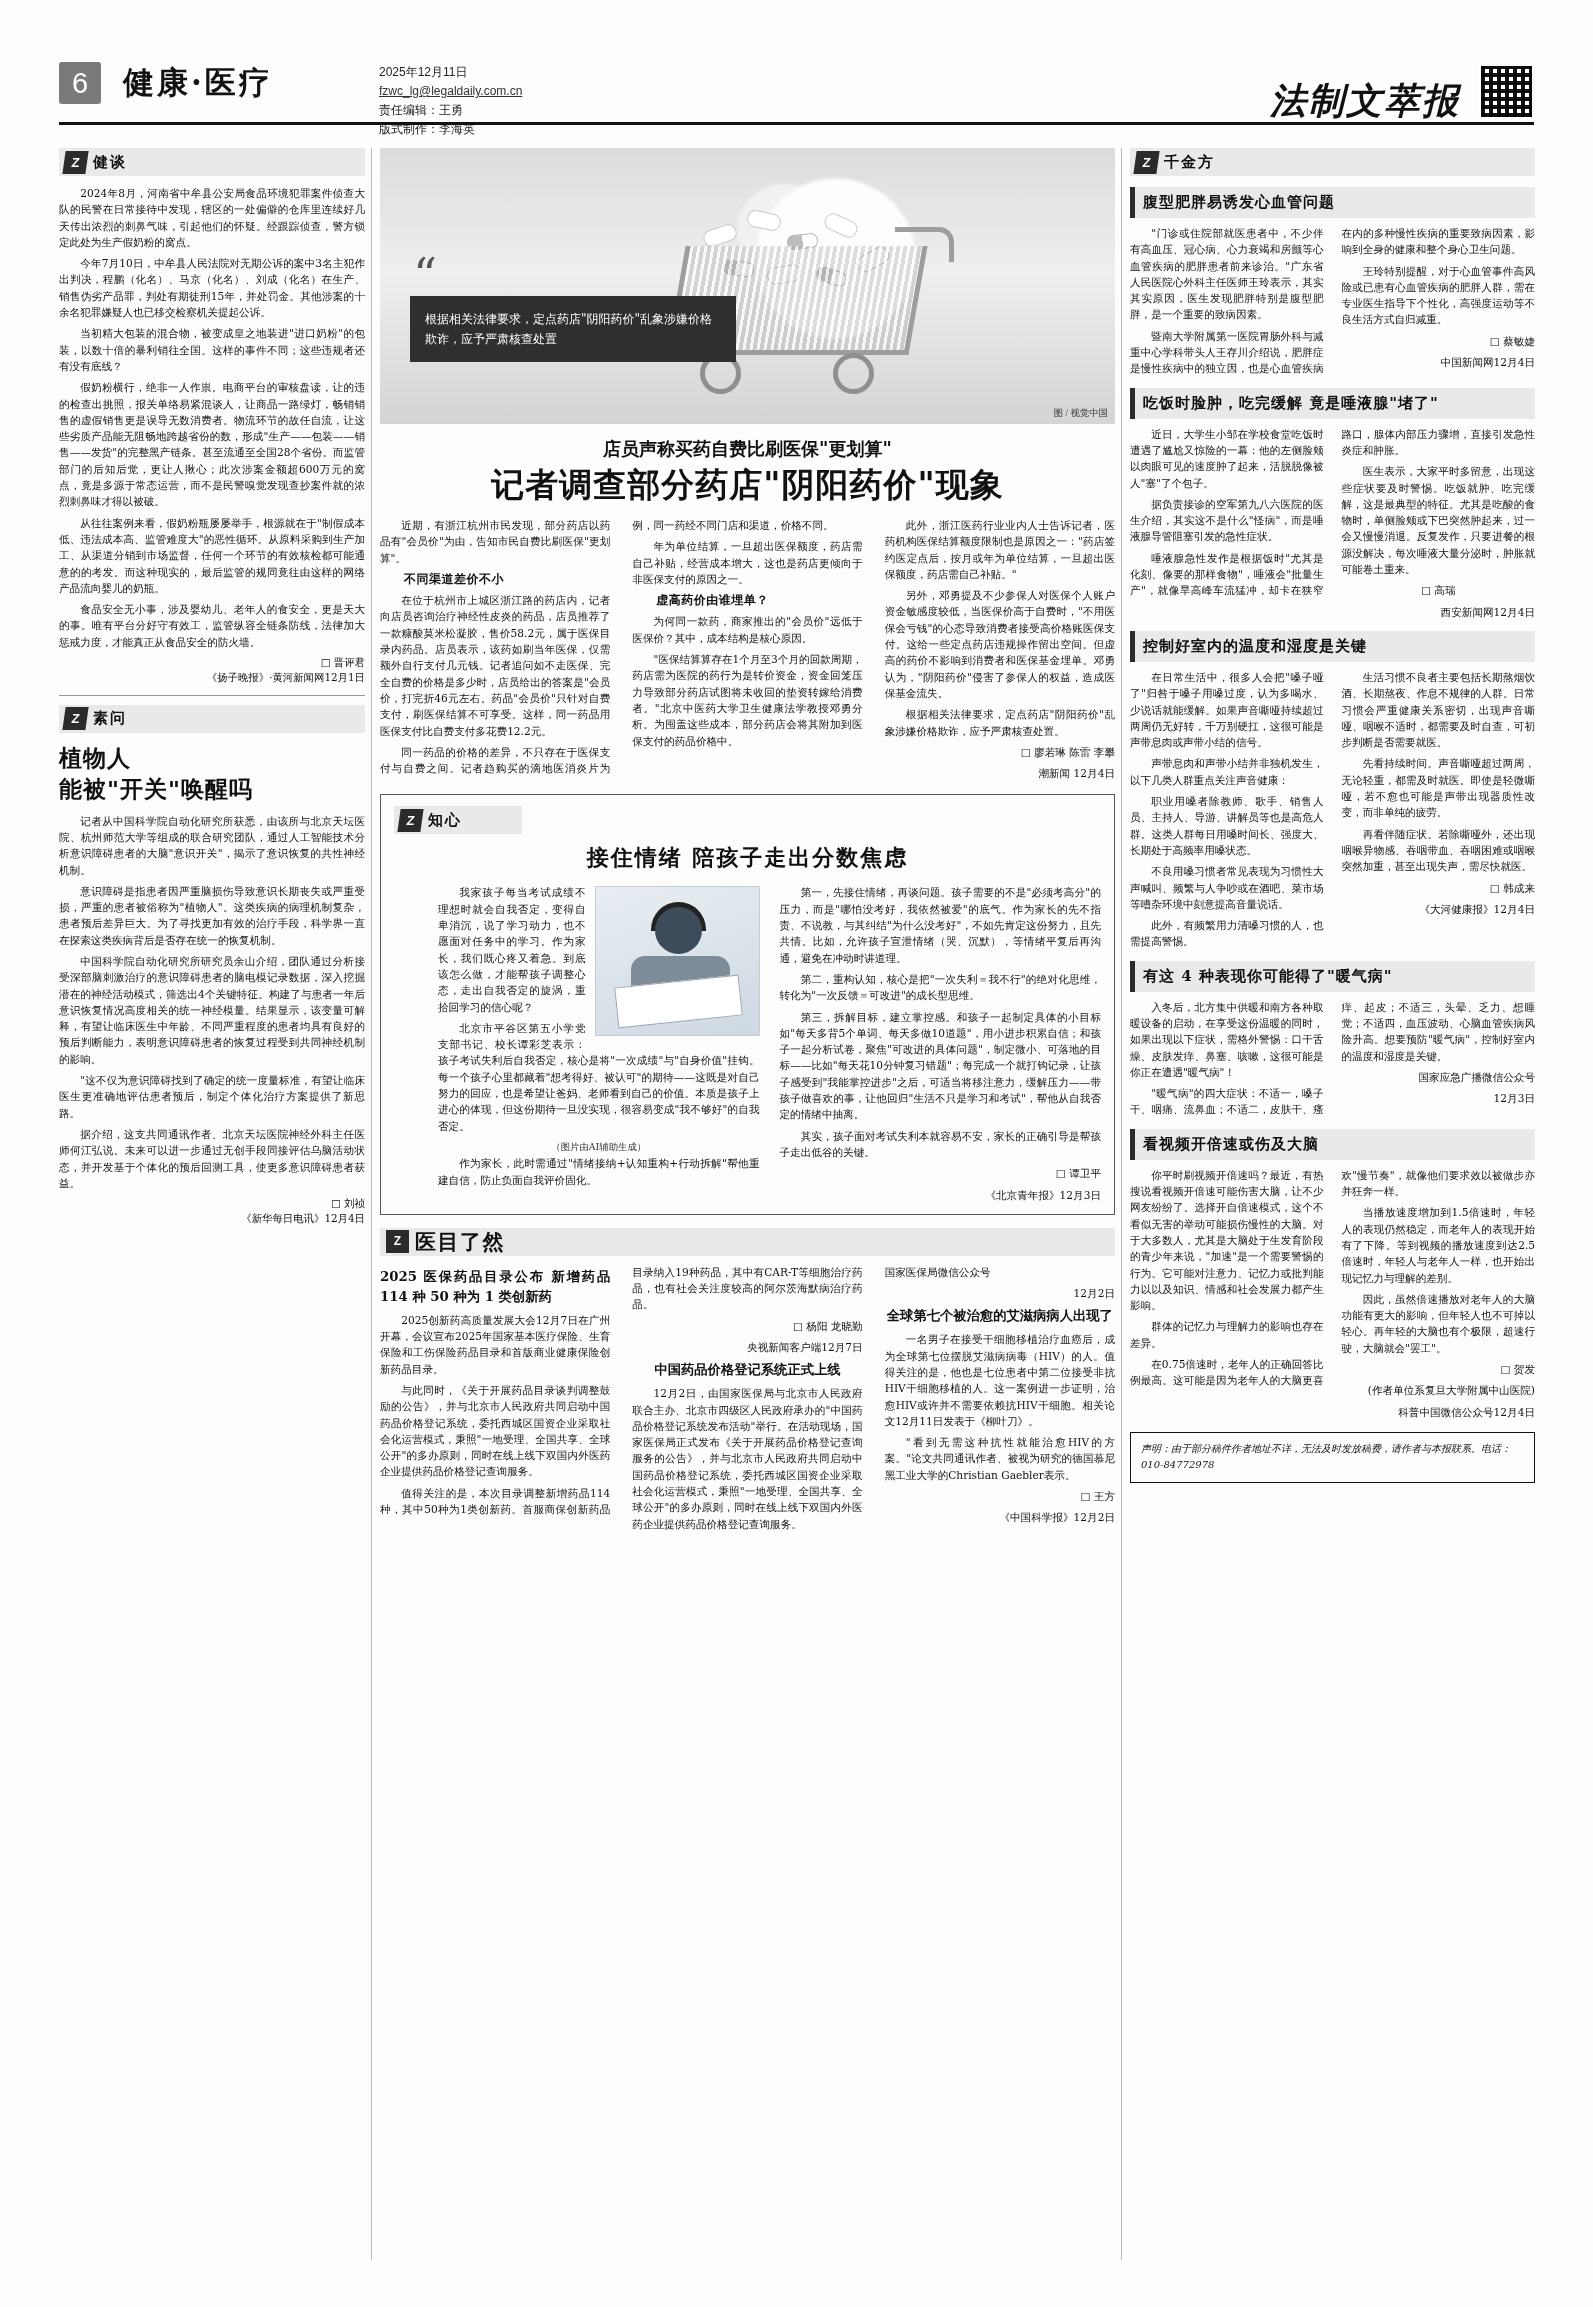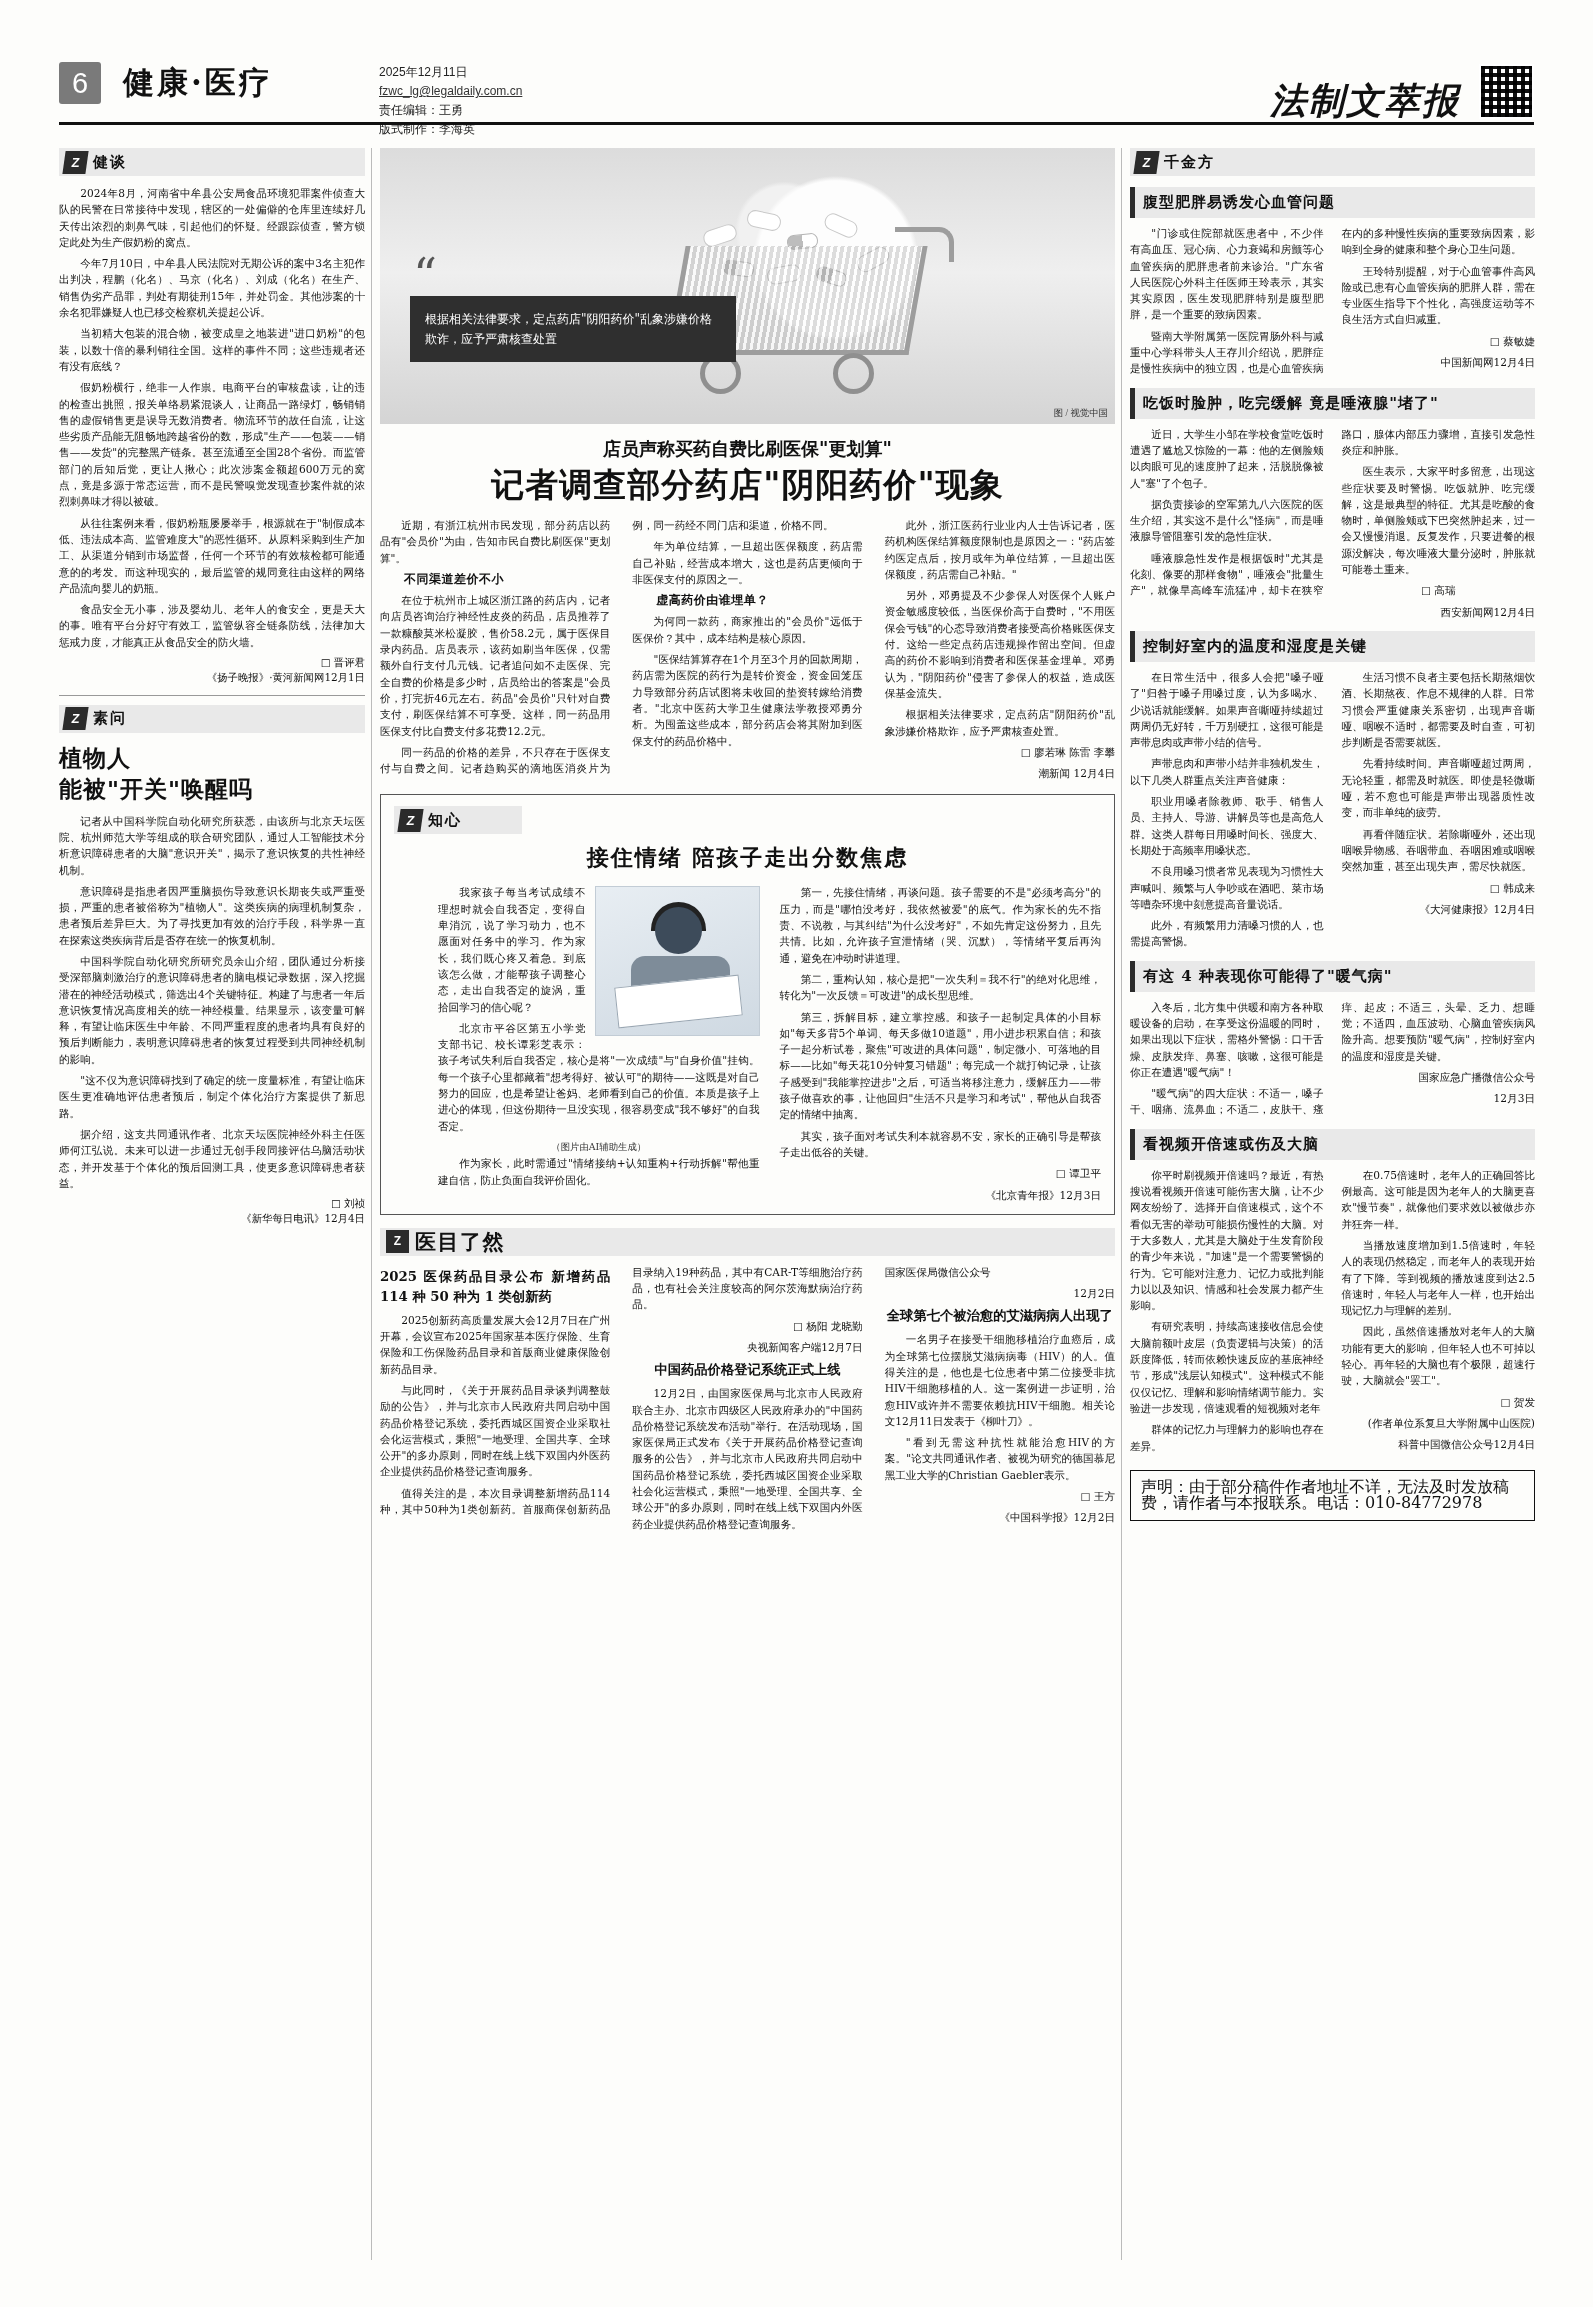--- a/index.html
+++ b/index.html
@@ -65,21 +65,21 @@
   .illus{float:right;width:163px;height:148px;margin:2px 0 5px 9px;background:linear-gradient(160deg,#e8eef3,#cfd9e2);border:0.5px solid #c2ccd5;position:relative;}
   .illus .head{position:absolute;left:59px;top:20px;width:47px;height:47px;border-radius:50%;background:#3d4b5a;}
   .illus .hair{position:absolute;left:55px;top:15px;width:55px;height:29px;border-radius:28px 28px 0 0;background:#222;}
   .illus .body2{position:absolute;left:35px;top:69px;width:99px;height:59px;border-radius:14px 14px 0 0;background:#7e8c99;}
   .illus .book{position:absolute;left:20px;top:94px;width:123px;height:39px;background:#fff;border:1.5px solid #9aa7b3;transform:rotate(-6deg);}
   .illus-cap{font-size:9.4px;text-align:center;color:#333;margin-top:2px;}
   
   .cbar{background:#e9e9e9;padding:6px 8px;font-size:15px;font-weight:bold;letter-spacing:1px;font-family:"DejaVu Serif",serif;border-left:5px solid #2b2b2b;margin:11px 0 7px;}
   .c2col{column-count:2;column-gap:18px;font-size:10.6px;line-height:16.3px;text-align:justify;font-family:"DejaVu Serif",serif;}
   .c2col p{margin:0 0 5px;text-indent:2em;}
-  .notice{border:1.5px solid #111;padding:8px 10px;font-size:16px;line-height:16.3px;font-family:"DejaVu Serif",serif;margin-top:12px;}
+  .notice{border:1.5px solid #111;padding:8px 10px;font-size:10px;line-height:16.3px;font-family:"DejaVu Serif",serif;margin-top:12px;font-style:italic;}
   .bbar{display:flex;align-items:center;background:#e9e9e9;height:28px;margin:13px 0 8px;}
   .bbar .ico{width:23px;height:23px;margin:2.5px 6px;background:#2b2b2b;color:#fff;font-size:12px;line-height:23px;text-align:center;font-family:"Liberation Sans",sans-serif;font-weight:bold;}
   .bbar .nm{font-size:21px;font-weight:bold;letter-spacing:1.5px;font-family:"DejaVu Serif",serif;}
   .mini-title{font-size:13.3px;font-weight:bold;line-height:20px;margin:3px 0 5px;font-family:"DejaVu Serif",serif;}
   .center{text-align:center;}
 </style>
 </head>
 <body>
 
 <div class="page">
@@ -287,21 +287,20 @@
     <div class="c2col">
       <p>入冬后，北方集中供暖和南方各种取暖设备的启动，在享受这份温暖的同时，如果出现以下症状，需格外警惕：口干舌燥、皮肤发痒、鼻塞、咳嗽，这很可能是你正在遭遇"暖气病"！</p>
       <p>"暖气病"的四大症状：不适一，嗓子干、咽痛、流鼻血；不适二，皮肤干、瘙痒、起皮；不适三，头晕、乏力、想睡觉；不适四，血压波动、心脑血管疾病风险升高。想要预防"暖气病"，控制好室内的温度和湿度是关键。</p>
       <p style="text-indent:0;text-align:right">国家应急广播微信公众号</p>
       <p style="text-indent:0;text-align:right">12月3日</p>
     </div>
 
     <div class="cbar">看视频开倍速或伤及大脑</div>
     <div class="c2col">
       <p>你平时刷视频开倍速吗？最近，有热搜说看视频开倍速可能伤害大脑，让不少网友纷纷了。选择开自倍速模式，这个不看似无害的举动可能损伤慢性的大脑。对于大多数人，尤其是大脑处于生发育阶段的青少年来说，"加速"是一个需要警惕的行为。它可能对注意力、记忆力或批判能力以以及知识、情感和社会发展力都产生影响。</p>
-      <p>有研究表明，持续高速接收信息会使大脑前额叶皮层（负责逻辑与决策）的活跃度降低，转而依赖快速反应的基底神经节，形成"浅层认知模式"。这种模式不能仅仅记忆、理解和影响情绪调节能力。实验进一步发现，倍速观看的短视频对老年</p>
       <p>群体的记忆力与理解力的影响也存在差异。</p>
       <p>在0.75倍速时，老年人的正确回答比例最高。这可能是因为老年人的大脑更喜欢"慢节奏"，就像他们要求效以被做步亦并狂奔一样。</p>
       <p>当播放速度增加到1.5倍速时，年轻人的表现仍然稳定，而老年人的表现开始有了下降。等到视频的播放速度到达2.5倍速时，年轻人与老年人一样，也开始出现记忆力与理解的差别。</p>
       <p>因此，虽然倍速播放对老年人的大脑功能有更大的影响，但年轻人也不可掉以轻心。再年轻的大脑也有个极限，超速行驶，大脑就会"罢工"。</p>
       <p style="text-indent:0;text-align:right">□ 贺发</p>
       <p style="text-indent:0;text-align:right">(作者单位系复旦大学附属中山医院)</p>
       <p style="text-indent:0;text-align:right">科普中国微信公众号12月4日</p>
     </div>
 
     <div class="notice">声明：由于部分稿件作者地址不详，无法及时发放稿费，请作者与本报联系。电话：010-84772978</div>

